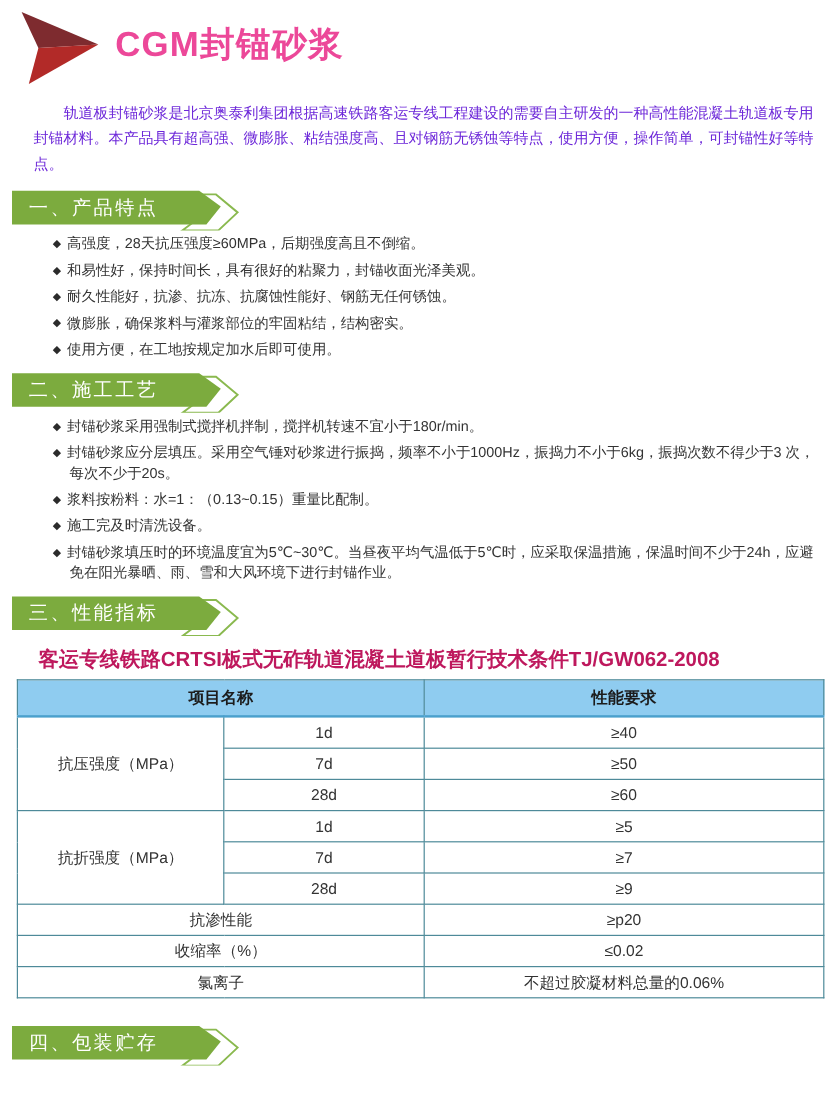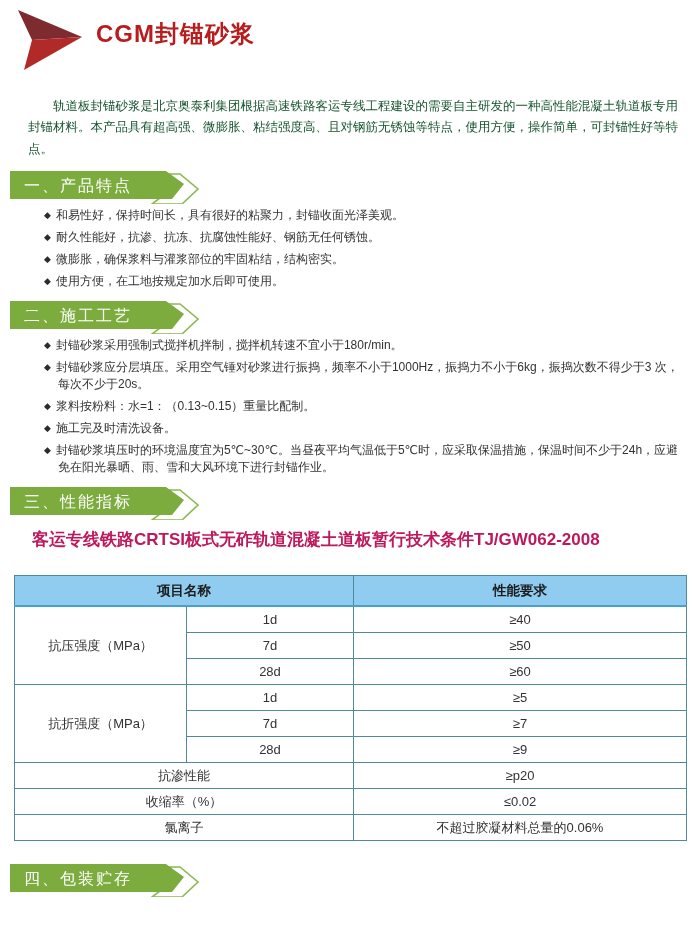--- a/index.html
+++ b/index.html
@@ -6,26 +6,26 @@
   body{
     width:700px;height:930px;background:#ffffff;overflow:hidden;
     font-family:"Liberation Sans","DejaVu Sans",sans-serif;
     color:#3a3a3a;
   }
   
   .doc-header{position:relative;height:80px;}
   .logo{position:absolute;left:12px;top:6px;width:74px;height:68px;}
   .doc-title{
     position:absolute;left:96px;top:18px;
-    font-size:24px;font-weight:bold;color:#b91c1c;letter-spacing:1px;
+    font-size:29px;font-weight:bold;color:#ec4899;letter-spacing:1px;
   }
   
   .intro{
-    margin:16px 14px 0 28px;
-    font-size:12.5px;line-height:1.7;text-indent:2em;color:#14532d;
+    margin:4px 14px 0 28px;
+    font-size:12.5px;line-height:1.7;text-indent:2em;color:#6d28d9;
   }
   
   .banner{position:relative;height:34px;margin:10px 0 0 10px;width:210px;}
   .banner svg{position:absolute;left:0;top:0;}
   .banner-main{fill:#7cab3e;}
   .banner-back{fill:#ffffff;stroke:#8ab94f;stroke-width:1.6;}
   .banner-label{
     position:absolute;left:14px;top:3px;line-height:26px;
     color:#ffffff;font-size:16px;font-weight:normal;letter-spacing:2px;
   }
@@ -35,21 +35,21 @@
     font-size:12px;line-height:1.42;margin:0 0 5px 0;color:#333;
     padding-left:14px;text-indent:-14px;
   }
   .diamond{color:#2b2b2b;font-size:9px;margin-right:5px;vertical-align:1px;}
   
   .standard-title{
     margin:8px 10px 0 32px;font-size:17px;font-weight:bold;color:#be185d;
   }
   
   table.spec{
-    margin:24px 14px 0 14px;border-collapse:collapse;width:672px;
+    margin:5px 14px 0 14px;border-collapse:collapse;width:672px;
     font-size:13px;color:#333;table-layout:fixed;border-radius:13px;
   }
   table.spec th,table.spec td{
     border:1px solid #4e8a99;text-align:center;padding:0 4px;height:25px;
   }
   table.spec th{
     background:#8fccf0;height:29px;font-size:13.5px;color:#1c1c1c;
     border-bottom:2px solid #4aa0cc;
   }
   col.c1{width:172px;} col.c2{width:167px;} col.c3{width:333px;}
@@ -68,20 +68,21 @@
 <p class="intro">轨道板封锚砂浆是北京奥泰利集团根据高速铁路客运专线工程建设的需要自主研发的一种高性能混凝土轨道板专用封锚材料。本产品具有超高强、微膨胀、粘结强度高、且对钢筋无锈蚀等特点，使用方便，操作简单，可封锚性好等特点。</p>
 
 <div class="banner">
   <svg viewBox="0 0 210 34" width="210" height="34" aria-hidden="true">
     <polygon class="banner-back" points="150,4 170,4 188,19 172,34 142,34 162,19"></polygon>
     <polygon class="banner-main" points="0,1 156,1 174,14 162,29 0,29"></polygon>
   </svg>
   <span class="banner-label">一、产品特点</span>
 </div>
 <ul class="bullets">
+  <li><span class="diamond">◆</span><span>高强度，28天抗压强度≥60MPa，后期强度高且不倒缩。</span></li>
   <li><span class="diamond">◆</span><span>和易性好，保持时间长，具有很好的粘聚力，封锚收面光泽美观。</span></li>
   <li><span class="diamond">◆</span><span>耐久性能好，抗渗、抗冻、抗腐蚀性能好、钢筋无任何锈蚀。</span></li>
   <li><span class="diamond">◆</span><span>微膨胀，确保浆料与灌浆部位的牢固粘结，结构密实。</span></li>
   <li><span class="diamond">◆</span><span>使用方便，在工地按规定加水后即可使用。</span></li>
 </ul>
 
 <div class="banner">
   <svg viewBox="0 0 210 34" width="210" height="34" aria-hidden="true">
     <polygon class="banner-back" points="150,4 170,4 188,19 172,34 142,34 162,19"></polygon>
     <polygon class="banner-main" points="0,1 156,1 174,14 162,29 0,29"></polygon>

